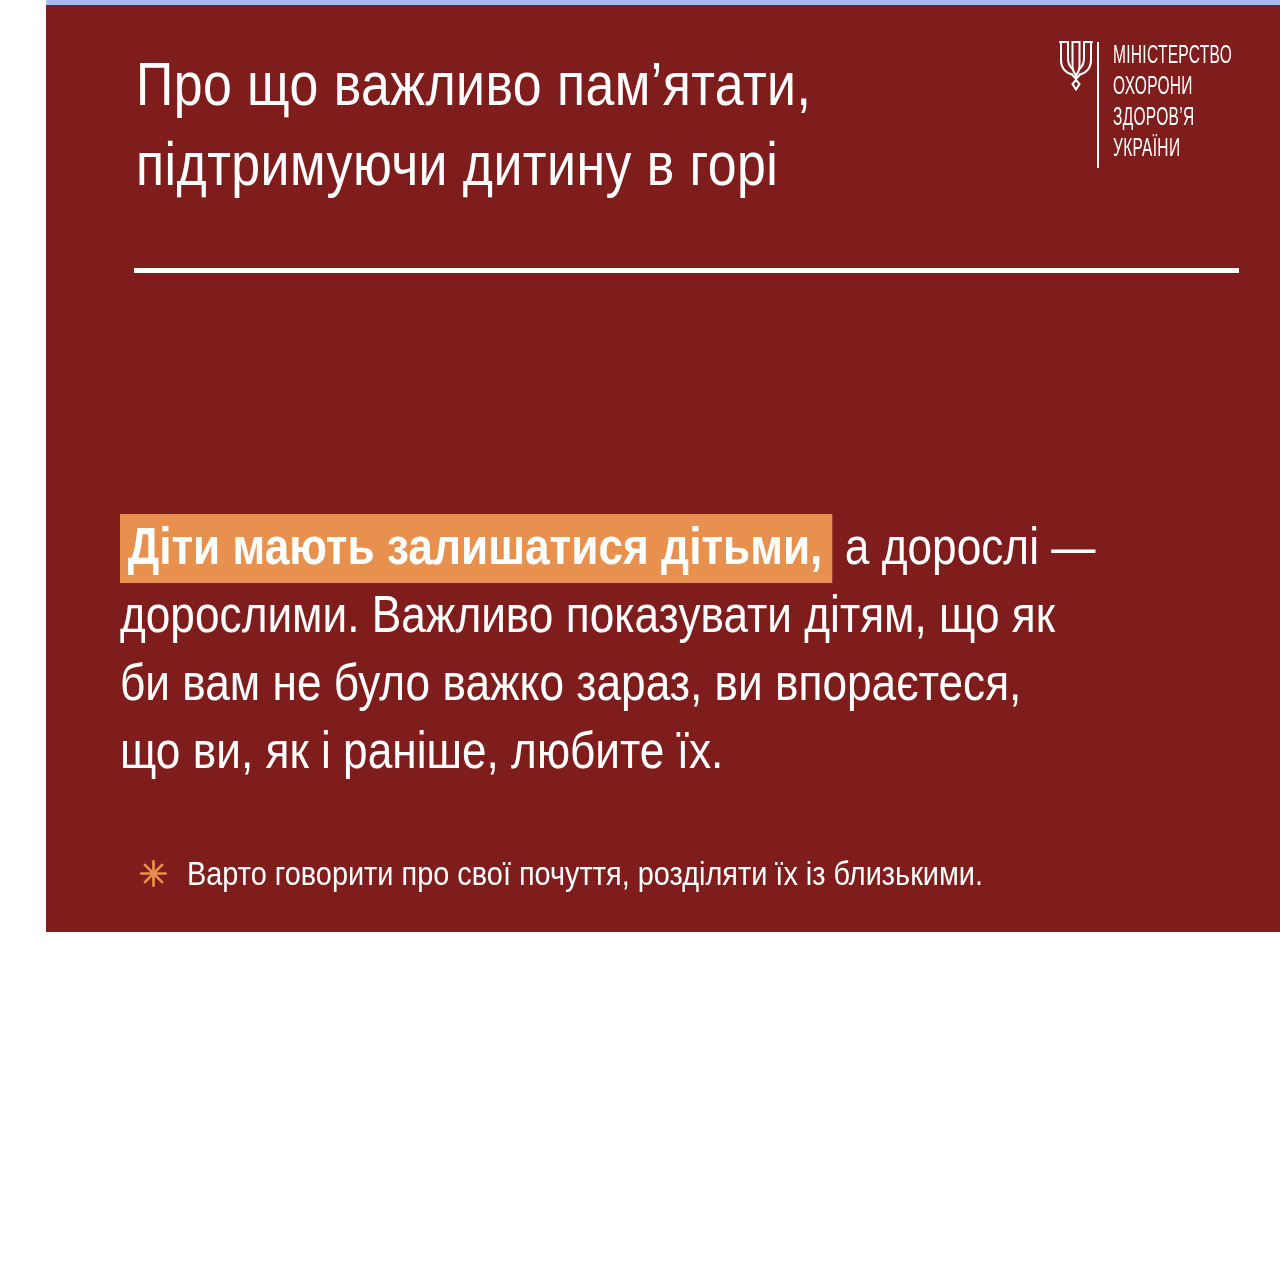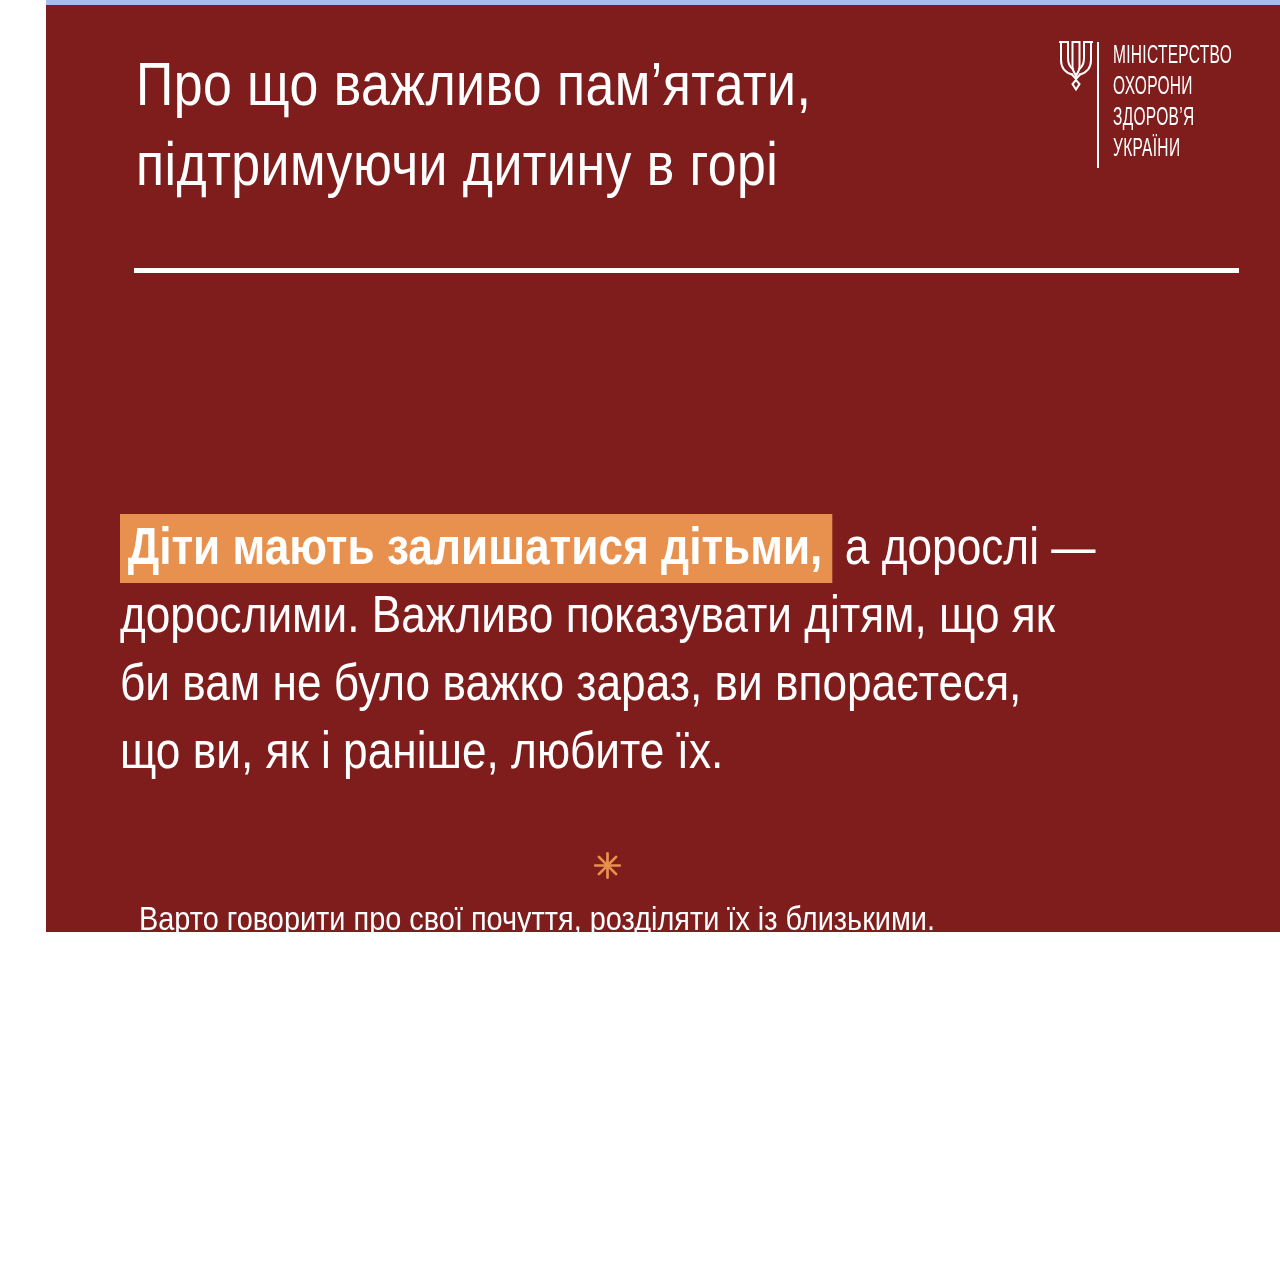--- a/index.html
+++ b/index.html
@@ -88,21 +88,20 @@
     padding: 3px 12px 8px 9px;
   }
 
   .bullet-row {
     position: absolute;
     left: 93px; top: 851px;
     height: 44px;
     display: flex;
     align-items: center;
     gap: 19px;
-    flex-direction: column;
   }
   .bullet-row .txt {
     font-size: 34px;
     font-weight: 400;
     color: #FFFFFF;
   }
 </style>
 </head>
 <body>
 

